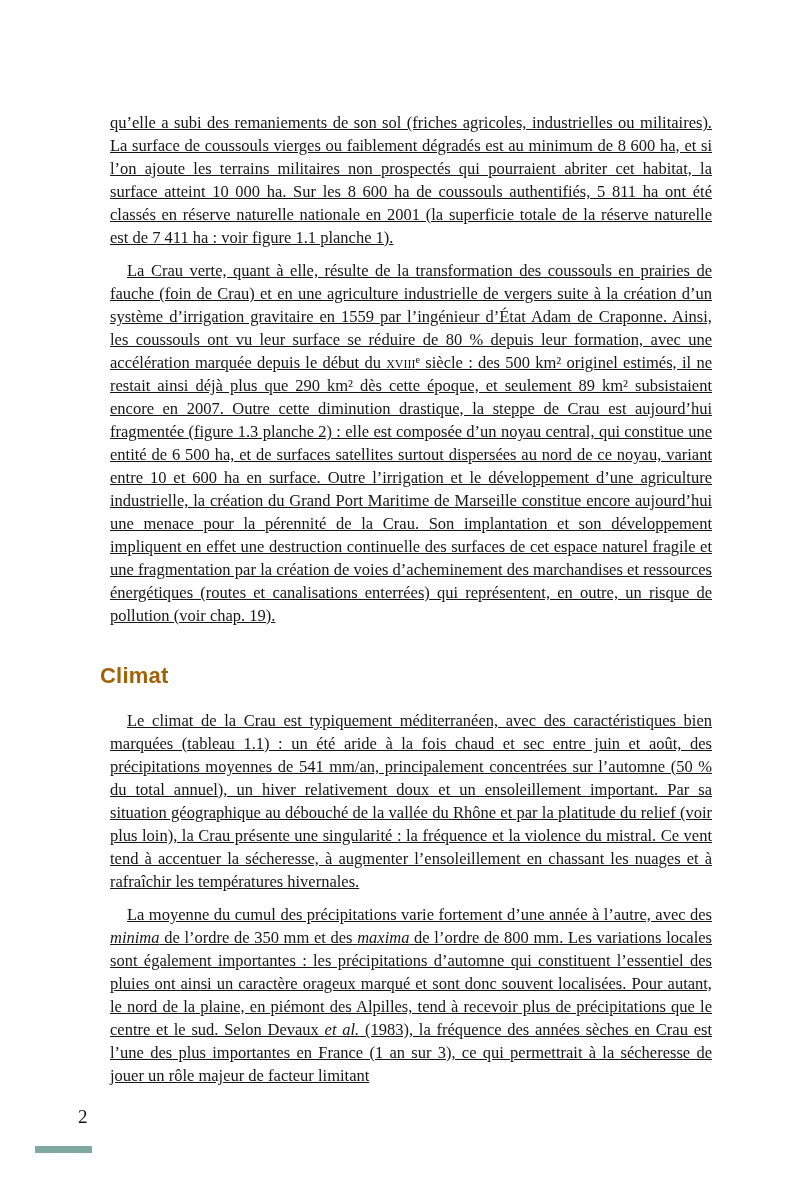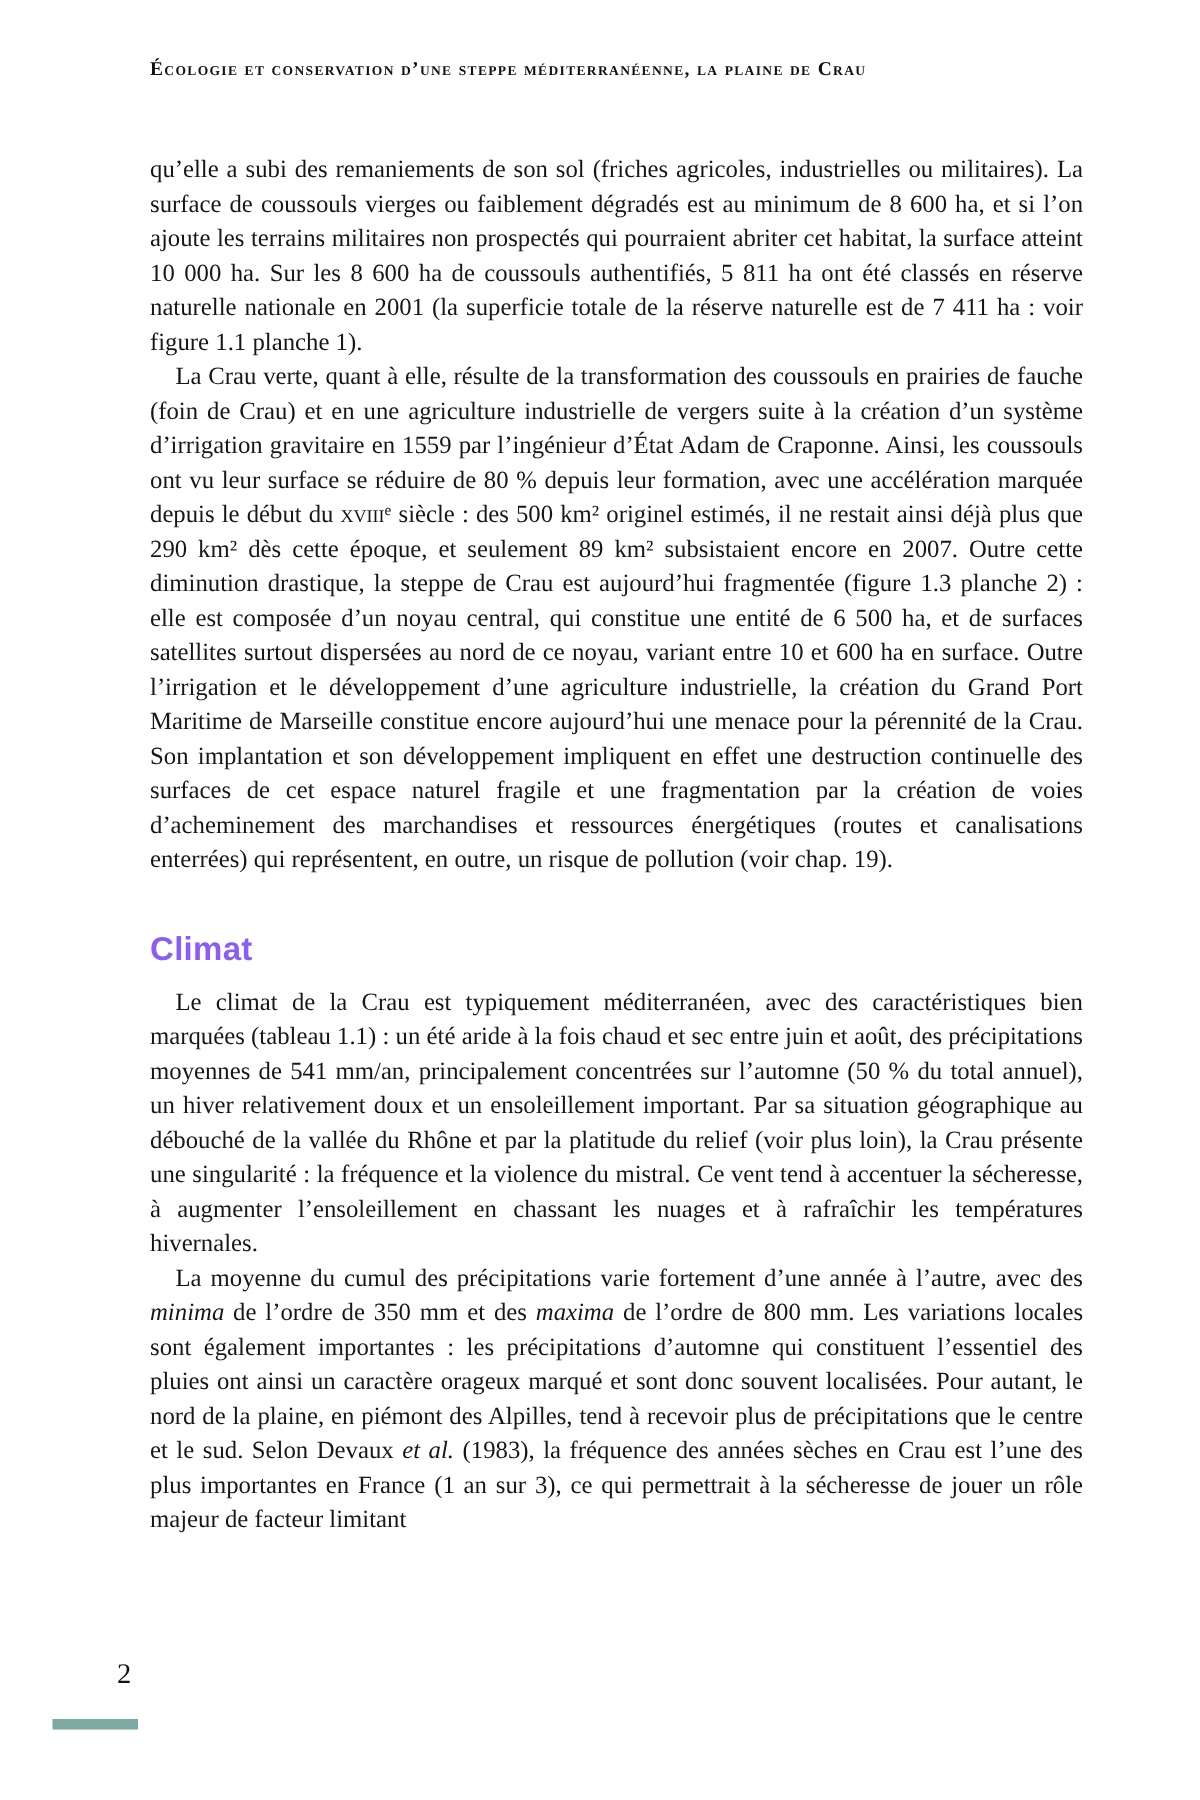--- a/index.html
+++ b/index.html
@@ -34,33 +34,34 @@
     top: 101px;
     left: 100px;
     width: 622px;
     text-align: justify;
     font-size: 16.5px;
     line-height: 23px;
     hyphens: auto;
     -webkit-hyphens: auto;
   }
   .para {
-    margin: 0;
+    margin: 10px;
     padding: 0;
+    text-decoration: underline;
   }
   .para.indent {
     text-indent: 17px;
   }
   .section-heading {
-    margin: 36px 0 10px 0;
+    margin: 36px 0 20px 0;
     font-family: "Liberation Sans", sans-serif;
     font-size: 22px;
     font-weight: 600;
     line-height: 26px;
-    color: #8b5cf6;
+    color: #a16207;
     text-align: left;
     letter-spacing: 0.2px;
   }
   .italic { font-style: italic; }
   .smallcaps { font-variant: small-caps; }
   .sup {
     font-size: 0.62em;
     position: relative;
     top: -0.45em;
     line-height: 0;
@@ -80,21 +81,20 @@
     width: 57px;
     height: 7px;
     background: var(--accent, #7ea8a2);
   }
 </style>
 </head>
 <body>
 
 <div class="page">
 
-  <header class="running-head">Écologie et conservation d’une steppe méditerranéenne, la plaine de Crau</header>
 
   <main class="text-column">
       <p class="para"><span>qu’elle a subi des remaniements de son sol (friches agricoles, industrielles ou militaires). La surface de coussouls vierges ou faiblement dégradés est au minimum de 8&nbsp;600 ha, et si l’on ajoute les terrains militaires non prospectés qui pourraient abriter cet habitat, la surface atteint 10&nbsp;000 ha. Sur les 8&nbsp;600 ha de coussouls authentifiés, 5&nbsp;811 ha ont été classés en réserve naturelle nationale en 2001 (la superficie totale de la réserve naturelle est de 7&nbsp;411 ha&nbsp;: voir figure 1.1 planche 1).</span></p>
       <p class="para indent"><span>La Crau verte, quant à elle, résulte de la transformation des coussouls en prairies de fauche (foin de Crau) et en une agriculture industrielle de vergers suite à la création d’un système d’irrigation gravitaire en 1559 par l’ingénieur d’État Adam de Craponne. Ainsi, les coussouls ont vu leur surface se réduire de 80&nbsp;% depuis leur formation, avec une accélération marquée depuis le début du </span><span class="smallcaps">xviii</span><span class="sup">e</span><span> siècle&nbsp;: des 500 km² originel estimés, il ne restait ainsi déjà plus que 290 km² dès cette époque, et seulement 89 km² subsistaient encore en 2007. Outre cette diminution drastique, la steppe de Crau est aujourd’hui fragmentée (figure 1.3 planche 2)&nbsp;: elle est composée d’un noyau central, qui constitue une entité de 6&nbsp;500 ha, et de surfaces satellites surtout dispersées au nord de ce noyau, variant entre 10 et 600 ha en surface. Outre l’irrigation et le développement d’une agriculture industrielle, la création du Grand Port Maritime de Marseille constitue encore aujourd’hui une menace pour la pérennité de la Crau. Son implantation et son développement impliquent en effet une destruction continuelle des surfaces de cet espace naturel fragile et une fragmentation par la création de voies d’acheminement des marchandises et ressources énergétiques (routes et canalisations enterrées) qui représentent, en outre, un risque de pollution (voir chap. 19).</span></p>
       <h2 class="section-heading">Climat</h2>
       <p class="para indent"><span>Le climat de la Crau est typiquement méditerranéen, avec des caractéristiques bien marquées (tableau 1.1)&nbsp;: un été aride à la fois chaud et sec entre juin et août, des précipitations moyennes de 541 mm/an, principalement concentrées sur l’automne (50&nbsp;% du total annuel), un hiver relativement doux et un ensoleillement important. Par sa situation géographique au débouché de la vallée du Rhône et par la platitude du relief (voir plus loin), la Crau présente une singularité&nbsp;: la fréquence et la violence du mistral. Ce vent tend à accentuer la sécheresse, à augmenter l’ensoleillement en chassant les nuages et à rafraîchir les températures hivernales.</span></p>
       <p class="para indent"><span>La moyenne du cumul des précipitations varie fortement d’une année à l’autre, avec des </span><span class="italic">minima</span><span> de l’ordre de 350 mm et des </span><span class="italic">maxima</span><span> de l’ordre de 800 mm. Les variations locales sont également importantes&nbsp;: les précipitations d’automne qui constituent l’essentiel des pluies ont ainsi un caractère orageux marqué et sont donc souvent localisées. Pour autant, le nord de la plaine, en piémont des Alpilles, tend à recevoir plus de précipitations que le centre et le sud. Selon Devaux </span><span class="italic">et al.</span><span> (1983), la fréquence des années sèches en Crau est l’une des plus importantes en France (1 an sur 3), ce qui permettrait à la sécheresse de jouer un rôle majeur de facteur limitant</span></p>
     </main>
 
   <span class="page-number">2</span>

